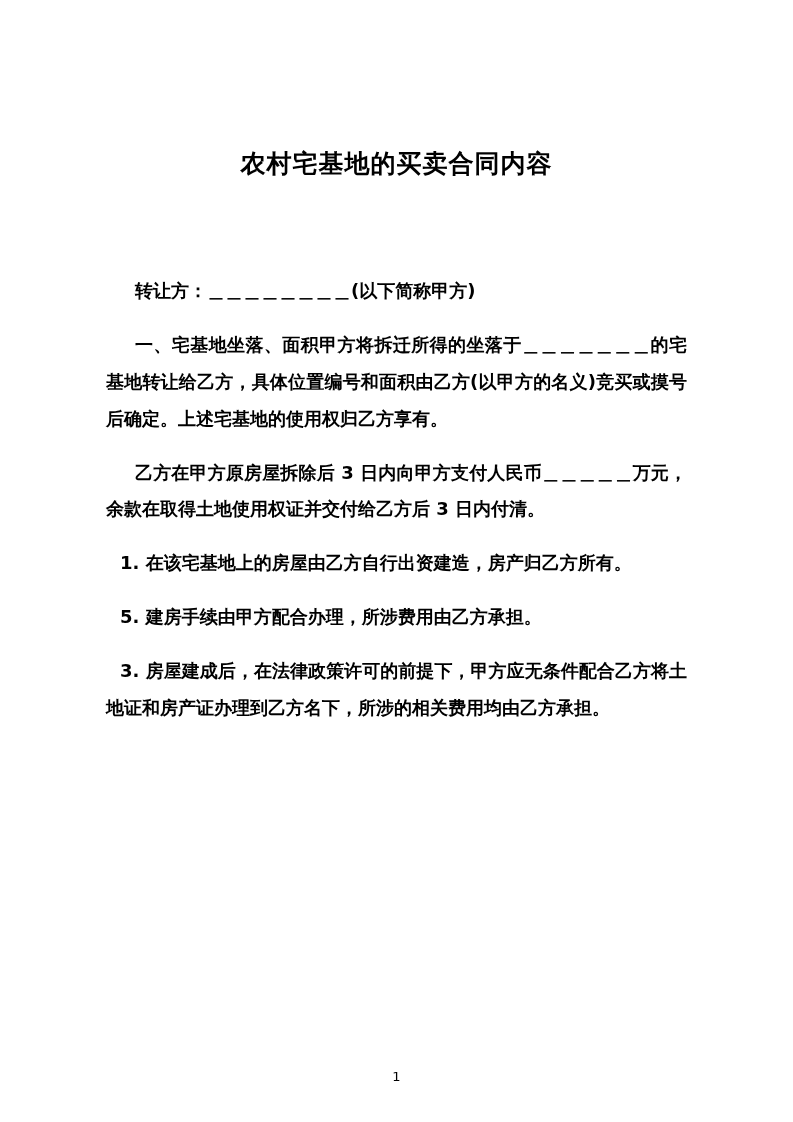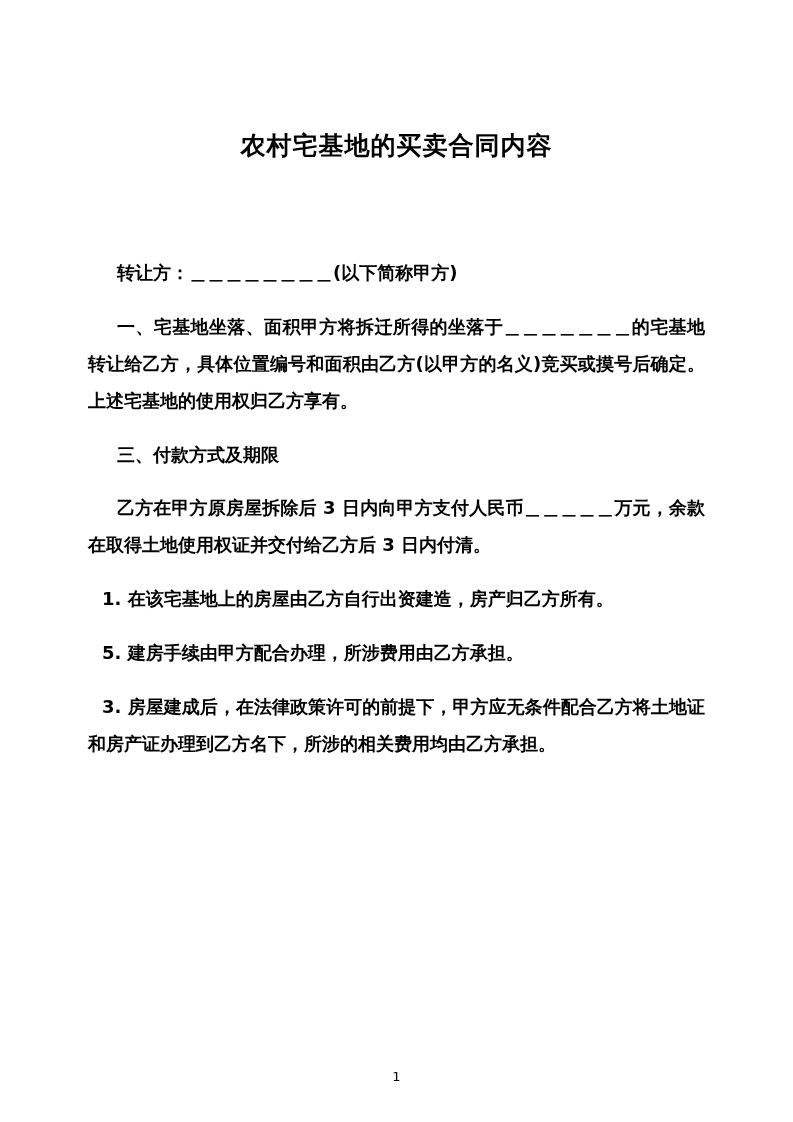--- a/index.html
+++ b/index.html
@@ -13,21 +13,21 @@
     font-family: "DejaVu Sans", "Liberation Sans", sans-serif;
     color: #000000;
     position: relative;
     overflow: hidden;
   }
   .page {
     position: relative;
     width: 793px;
     height: 1122px;
     box-sizing: border-box;
-    padding: 0;
+    padding: 18px;
   }
   .doc-title {
     text-align: center;
     font-size: 25px;
     font-weight: bold;
     letter-spacing: 1px;
     margin: 0;
     padding-top: 128px;
     line-height: 1.4;
   }
@@ -69,21 +69,20 @@
 
   <div class="body-block">
 
     <p class="para indent">转让方：＿＿＿＿＿＿＿＿(以下简称甲方)</p>
 
 
 
     <p class="para indent">一、宅基地坐落、面积甲方将拆迁所得的坐落于＿＿＿＿＿＿＿的宅基地转让给乙方，具体位置编号和面积由乙方(以甲方的名义)竞买或摸号后确定。上述宅基地的使用权归乙方享有。</p>
 
 
-    <p class="para indent">三、付款方式及期限</p>
 
     <p class="para indent">乙方在甲方原房屋拆除后 3 日内向甲方支付人民币＿＿＿＿＿万元，余款在取得土地使用权证并交付给乙方后 3 日内付清。</p>
 
 
     <p class="para indent2">1. 在该宅基地上的房屋由乙方自行出资建造，房产归乙方所有。</p>
 
     <p class="para indent2">5. 建房手续由甲方配合办理，所涉费用由乙方承担。</p>
 
     <p class="para indent2">3. 房屋建成后，在法律政策许可的前提下，甲方应无条件配合乙方将土地证和房产证办理到乙方名下，所涉的相关费用均由乙方承担。</p>
 

